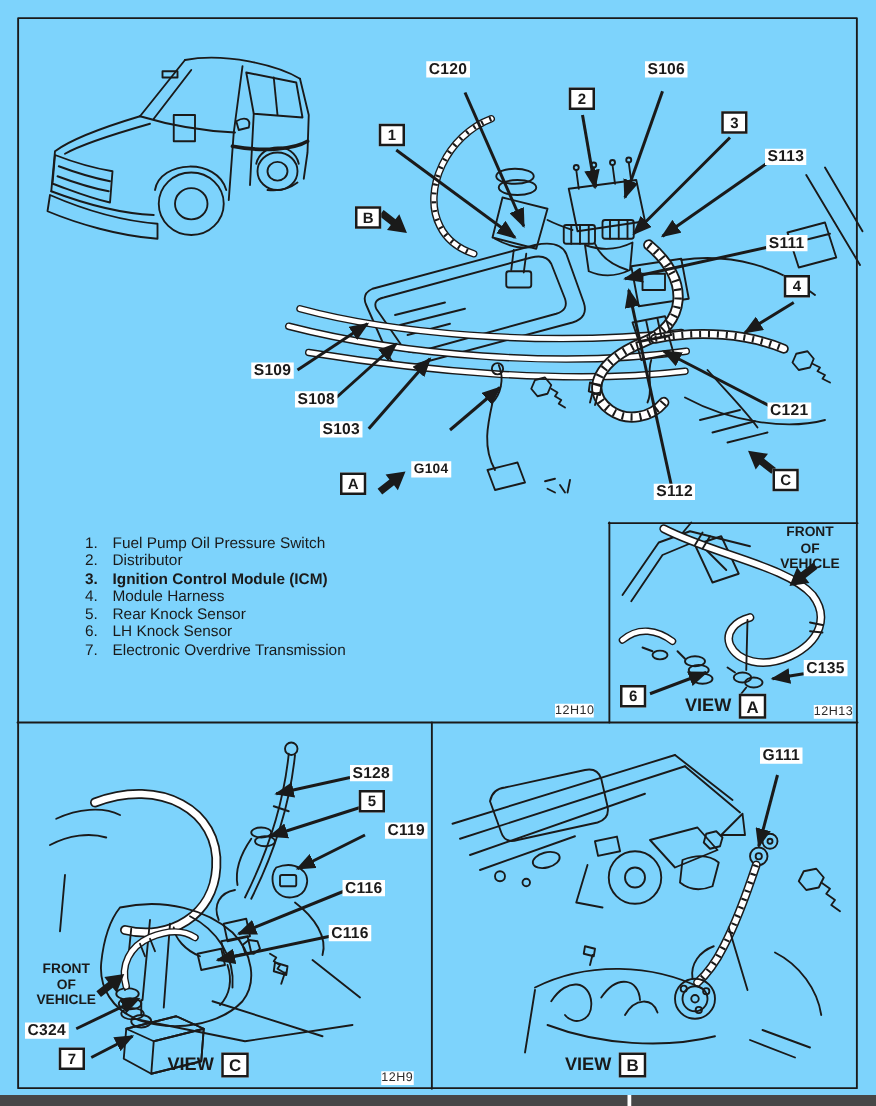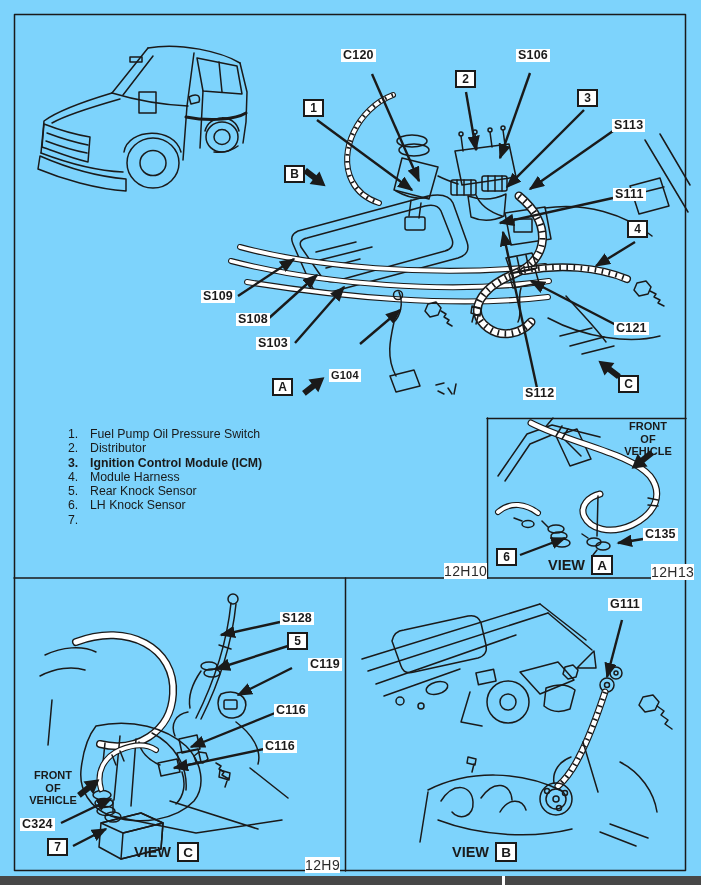--- a/index.html
+++ b/index.html
@@ -18,21 +18,21 @@
   .lbl {
     position:absolute; font-weight:bold; font-size:12.5px; letter-spacing:.2px;
     white-space:nowrap; background:#fff; padding:0 2px; line-height:13px;
   }
   .lbl.sm { font-size:11px; }
   .box {
     position:absolute; box-sizing:border-box; width:21px; height:18px;
     border:2px solid #1a1a1a; background:#fff; display:flex; align-items:center;
     justify-content:center; font-weight:bold; font-size:12px; line-height:1;
   }
-  .code { position:absolute; font-size:14px; color:#2b2b2b; letter-spacing:.4px; background:#fff; }
+  .code { position:absolute; font-size:10px; color:#2b2b2b; letter-spacing:.4px; background:#fff; }
   .front {
     position:absolute; font-weight:bold; font-size:11px; line-height:12.5px;
     text-align:center; white-space:pre-line;
   }
   .viewcap { position:absolute; display:flex; align-items:center; gap:6px; font-weight:bold; font-size:14.5px; }
   .viewcap .vbox {
     box-sizing:border-box; width:22px; height:20px; border:2px solid #1a1a1a;
     display:flex; align-items:center; justify-content:center; font-size:13.5px; background:#fff;
   }
   .legend { position:absolute; left:68px; top:427px; font-size:12.3px; line-height:14.3px; }
@@ -344,20 +344,21 @@
     <div class="row">
       <span class="num">5.</span>
       <span class="lab">Rear Knock Sensor</span>
     </div>
     <div class="row">
       <span class="num">6.</span>
       <span class="lab">LH Knock Sensor</span>
     </div>
     <div class="row">
       <span class="num">7.</span>
+      <span class="lab">Electronic Overdrive Transmission</span>
     </div>
   </div>
 
   <div class="front" style="left:614px; top:420px; width:68px;">FRONT
 OF
 VEHICLE</div>
   <div class="lbl" style="left:643px; top:528px;">C135</div>
   <div class="box" style="left:496px; top:548px;">6</div>
   <div class="viewcap" style="left:548px; top:555px;">
     <span>VIEW</span>

